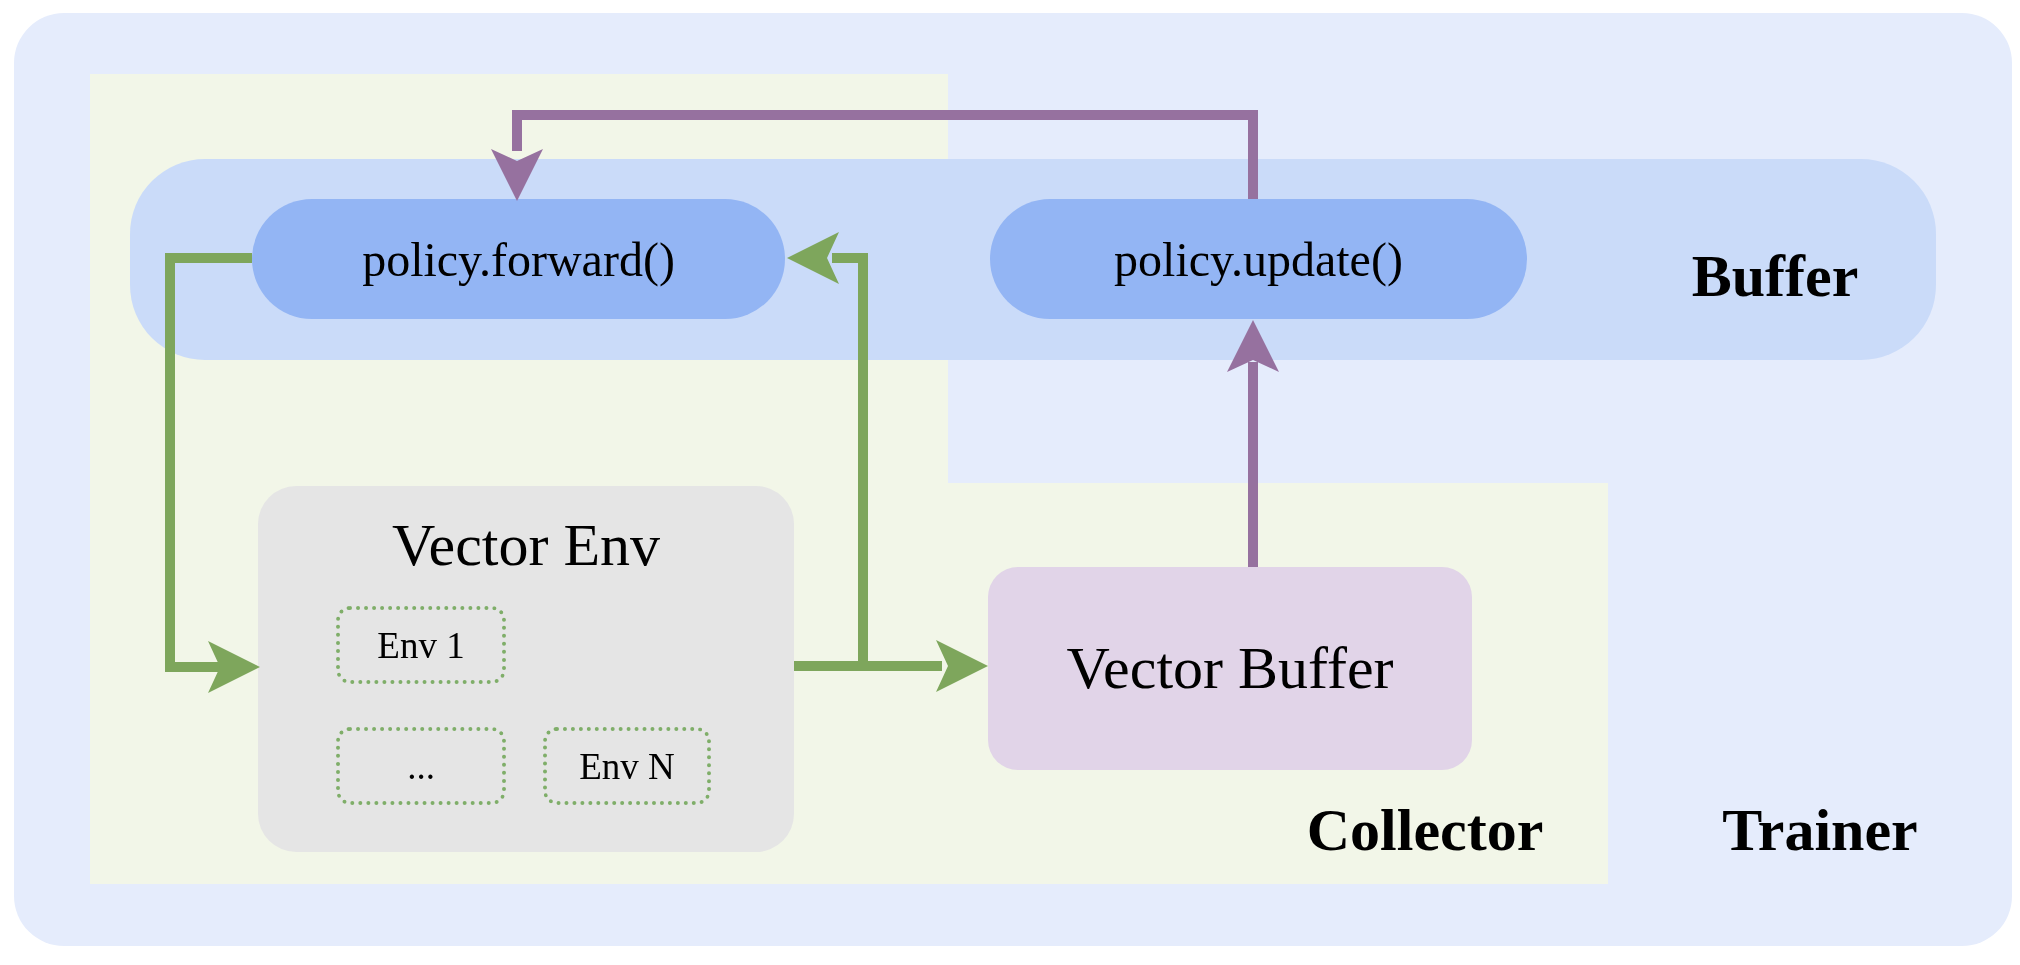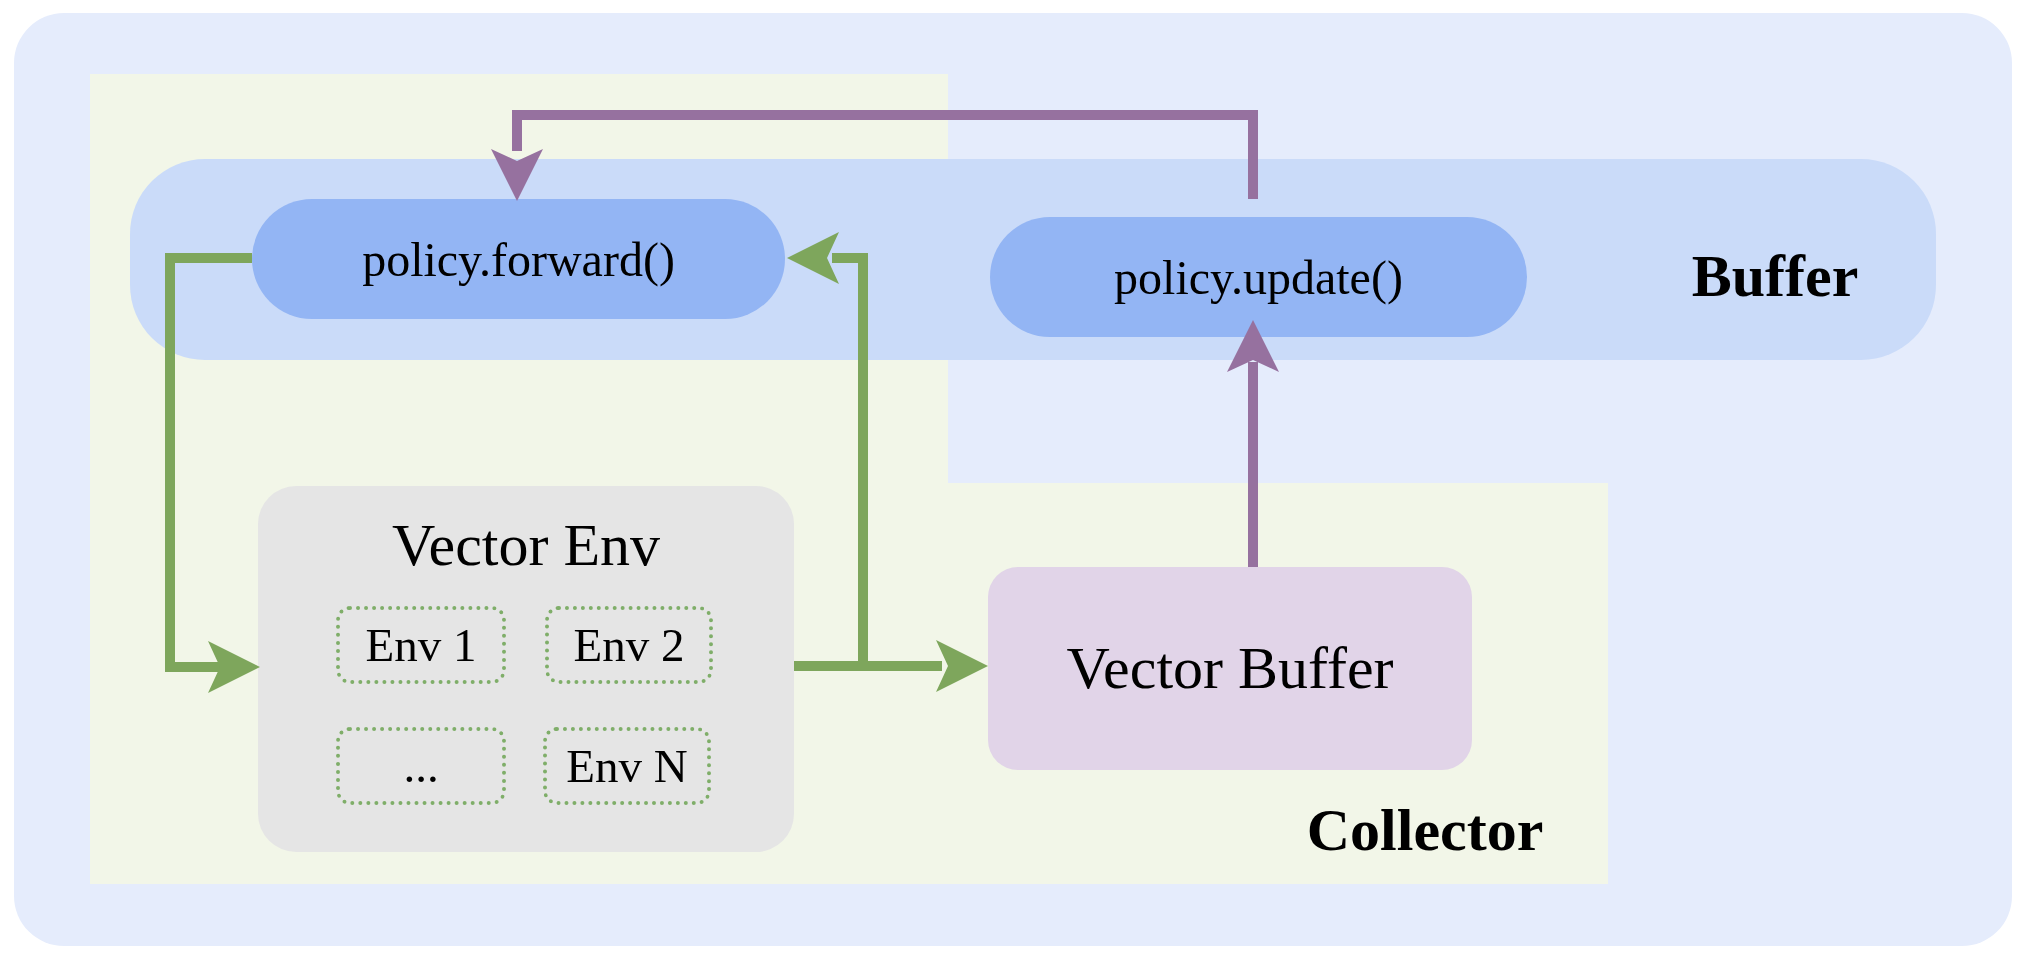--- a/index.html
+++ b/index.html
@@ -6,29 +6,29 @@
   .canvas{position:relative;width:2020px;height:965px;background:#ffffff;overflow:hidden;
           font-family:"Liberation Serif","DejaVu Serif",serif;color:#000;}
   .abs{position:absolute;}
   .trainer-region{left:14px;top:13px;width:1998px;height:933px;background:#e5ecfc;border-radius:50px;z-index:1;}
   .collector-region{left:90px;top:74px;width:1518px;height:810px;background:#f2f6e8;z-index:2;}
   .policy-patch{left:948px;top:74px;width:660px;height:409px;background:#e5ecfc;z-index:3;}
   .policy-band{left:130px;top:159px;width:1806px;height:201px;background:#cadbf9;border-radius:75px;z-index:4;}
   .pill{background:#93b5f4;border-radius:60px;display:flex;align-items:center;justify-content:center;
         font-size:48px;z-index:6;}
   .pill-forward{left:252px;top:199px;width:533px;height:120px;}
-  .pill-update{left:990px;top:217px;width:537px;height:120px;text-align:center;}
+  .pill-update{left:990px;top:199px;width:537px;height:120px;text-align:center;}
   .region-label{font-weight:bold;font-size:60px;line-height:64px;text-align:center;z-index:6;}
   .policy-label{left:1640px;top:244px;width:270px;}
   .collector-label{left:1295px;top:798px;width:260px;}
   .trainer-label{left:1700px;top:798px;width:240px;}
   .vector-env{left:258px;top:486px;width:536px;height:366px;background:#e5e5e5;border-radius:38px;z-index:5;}
   .env-title{position:absolute;left:0;top:26px;width:100%;text-align:center;font-size:60px;line-height:66px;}
   .env-cell{position:absolute;border:4px dotted #7fae69;border-radius:14px;box-sizing:border-box;
-            display:flex;align-items:center;justify-content:center;font-size:47px;}
+            display:flex;align-items:center;justify-content:center;font-size:37px;}
   .env-c1{left:78px;top:120px;width:170px;height:78px;}
   .env-c2{left:287px;top:120px;width:168px;height:78px;}
   .env-c3{left:78px;top:241px;width:170px;height:78px;}
   .env-c4{left:285px;top:241px;width:168px;height:78px;}
   .vector-buffer{left:988px;top:567px;width:484px;height:203px;background:#e1d4e8;border-radius:30px;
                  display:flex;align-items:center;justify-content:center;font-size:60px;z-index:5;}
   .arrows{left:0;top:0;width:2020px;height:965px;z-index:7;pointer-events:none;}
   .g-line{stroke:#7ea65c;stroke-width:10;fill:none;}
   .g-head{fill:#7ea65c;}
   .p-line{stroke:#96719f;stroke-width:10;fill:none;}
@@ -51,36 +51,34 @@
     <span>policy.update()</span>
   </div>
 
   <div class="abs region-label policy-label">Buffer</div>
 
   <div class="abs vector-env">
     <div class="env-title">Vector Env</div>
     <div class="env-cell env-c1">
       <span>Env 1</span>
     </div>
-    <div class="env-cell env-c2">
-      <span>Env 2</span>
-    </div>
     <div class="env-cell env-c3">
       <span>...</span>
     </div>
     <div class="env-cell env-c4">
       <span>Env N</span>
     </div>
   </div>
 
   <div class="abs vector-buffer">
     <span>Vector Buffer</span>
   </div>
 
   <div class="abs region-label collector-label">Collector</div>
+  <div class="abs region-label trainer-label">Trainer</div>
 
   <svg class="abs arrows" viewBox="0 0 2020 965" xmlns="http://www.w3.org/2000/svg">
 
     <g>
       <path class="g-line" d="M 252 258 L 170 258 L 170 667 L 222 667"></path>
       <polygon class="g-head" points="260,667 208,641 220,667 208,693"></polygon>
     </g>
 
     <g>
       <path class="g-line" d="M 794 666 L 942 666"></path>

